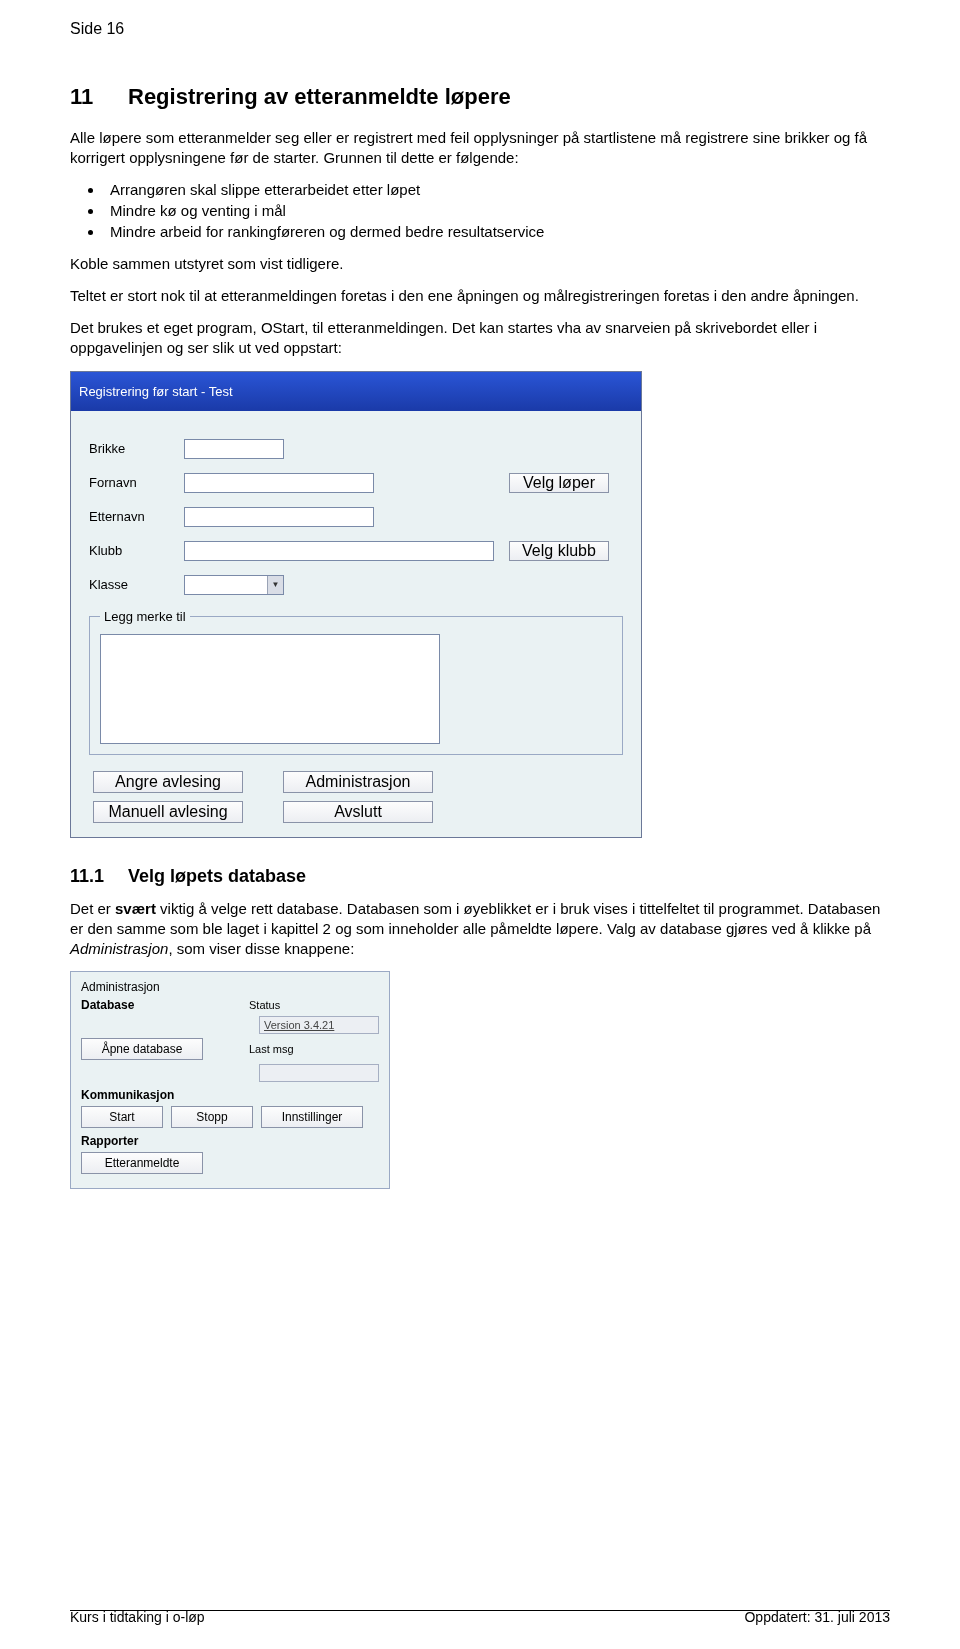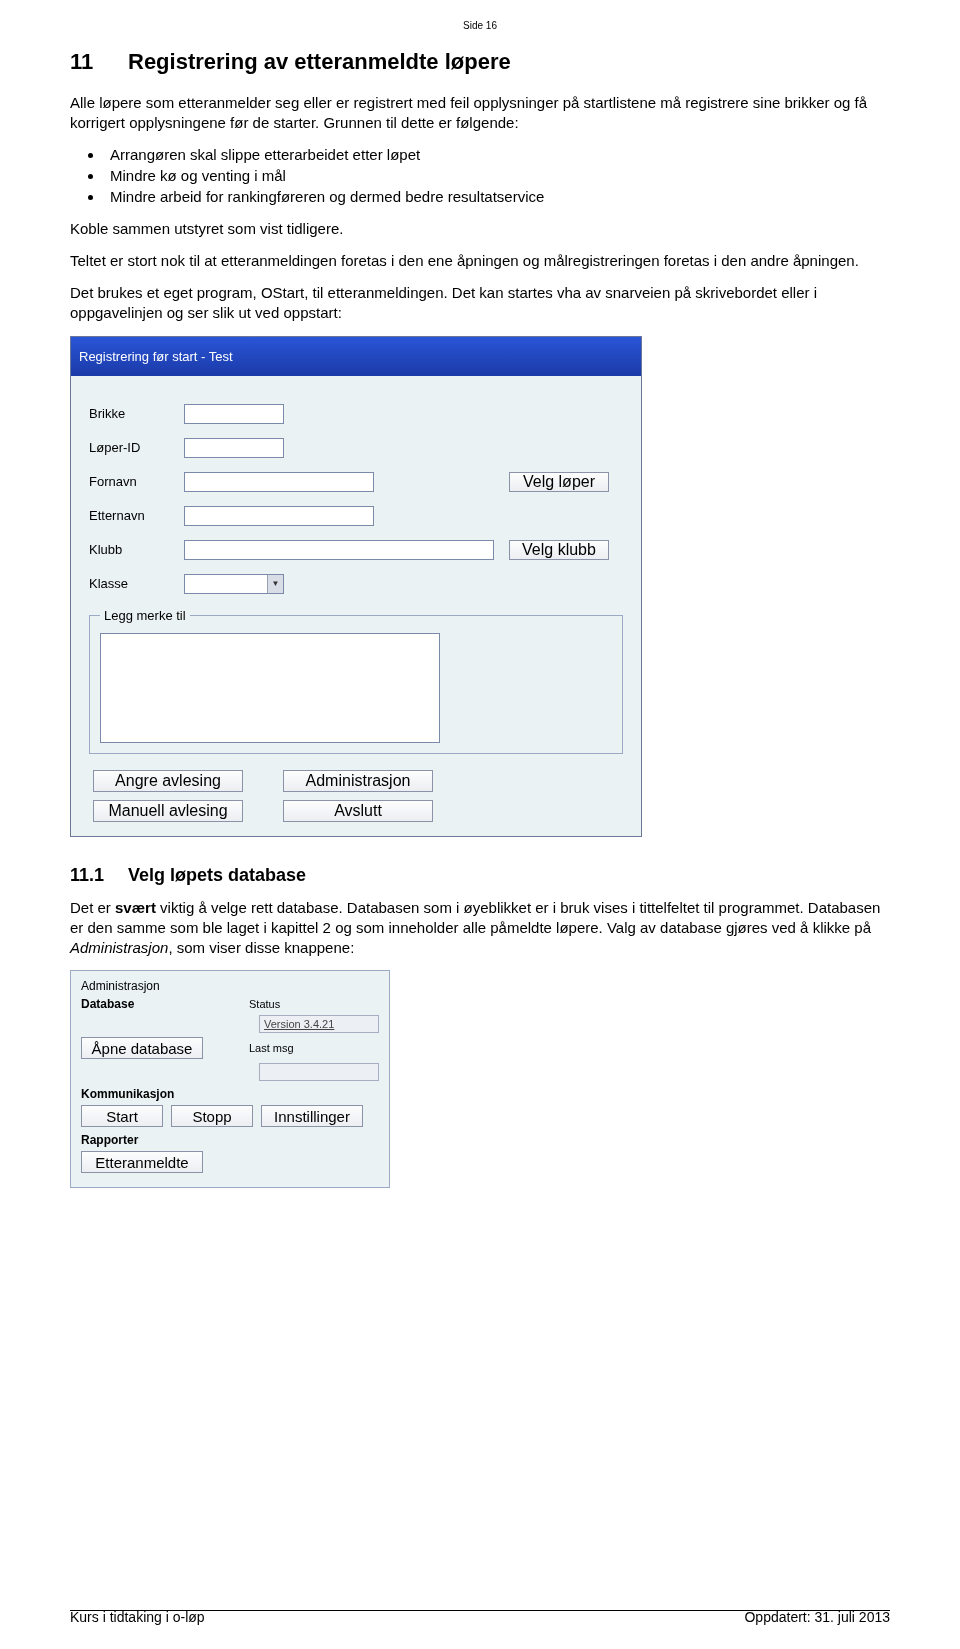--- a/index.html
+++ b/index.html
@@ -10,23 +10,23 @@
     background: #fff;
   }
   .page {
     width: 960px;
     min-height: 1649px;
     padding: 20px 70px 20px 70px;
     box-sizing: border-box;
     position: relative;
   }
   .side-label {
-    text-align: center;
-    font-size: 10px;
-    margin-bottom: 18px;
+    text-align: left;
+    font-size: 16px;
+    margin-bottom: 46px;
   }
   h1.sec {
     font-size: 22px;
     font-weight: bold;
     margin: 0 0 18px 0;
   }
   h1.sec .num { display:inline-block; width:58px; }
   h2.sub {
     font-size: 18px;
     font-weight: bold;
@@ -125,21 +125,21 @@
     box-sizing:border-box;
     display:flex;align-items:center;
     color:#444;
   }
   .s2-right { margin-left:auto;text-decoration:underline; }
   .wbtn2 {
     background:linear-gradient(#fdfdfd,#eceef2);
     border:1px solid #8a93a8;
     height:20px; width:120px;
     display:flex;align-items:center;justify-content:center;
-    font-size:15px;
+    font-size:12px;
   }
 
   .footer-line {
     position:absolute;
     left:70px; right:70px; bottom:38px;
     border-top:1px solid #000;
   }
   .footer {
     position:absolute;
     left:70px; right:70px; bottom:24px;
@@ -173,24 +173,20 @@
   <p>Det brukes et eget program, OStart, til etteranmeldingen. Det kan startes vha av snarveien på skrivebordet eller i oppgavelinjen og ser slik ut ved oppstart:</p>
 
   <div class="screenshot1">
     <div class="ss1-title">Registrering før start - Test</div>
     <div class="ss1-body">
       <div class="frow">
         <div class="lbl">Brikke</div>
         <div class="txt w1"></div>
       </div>
       <div class="frow">
-        <div class="lbl">Løper-ID</div>
-        <div class="txt w1"></div>
-      </div>
-      <div class="frow">
         <div class="lbl">Fornavn</div>
         <div class="txt w2"></div>
         <div class="gap"></div>
         <div class="wbtn sm">Velg løper</div>
       </div>
       <div class="frow">
         <div class="lbl">Etternavn</div>
         <div class="txt w2"></div>
       </div>
       <div class="frow">

